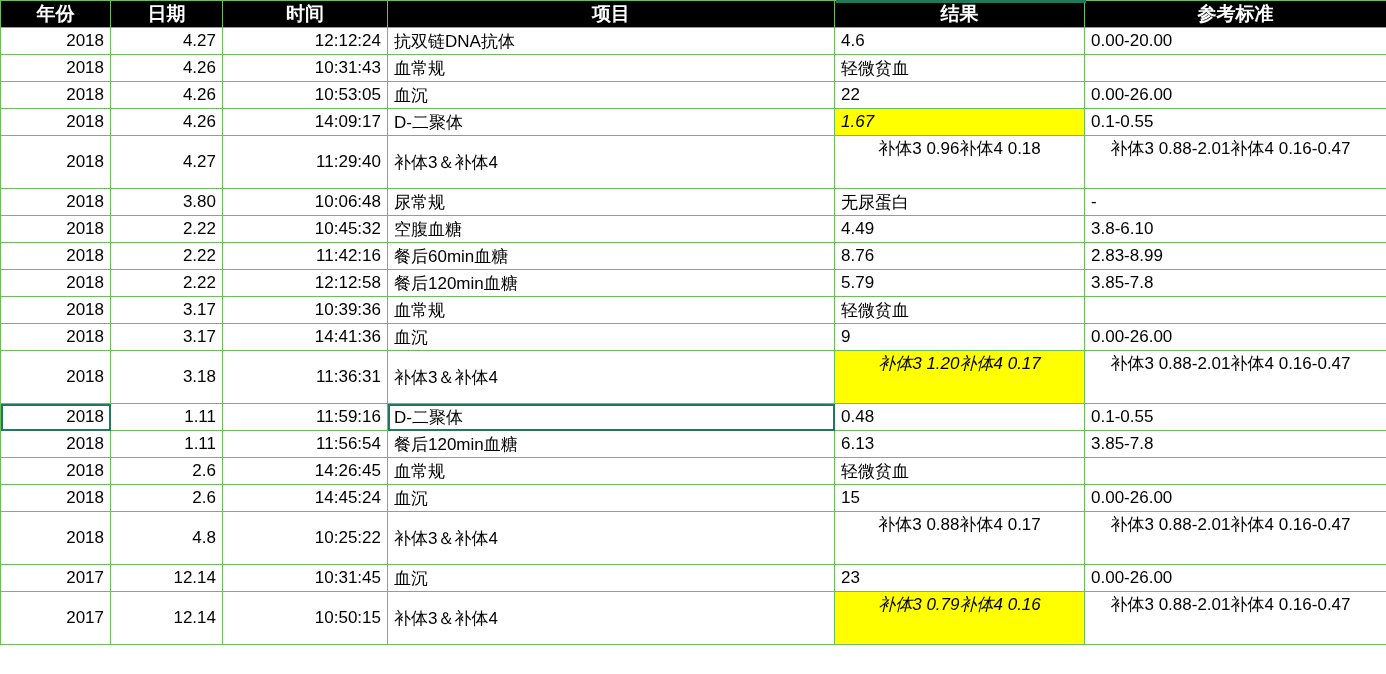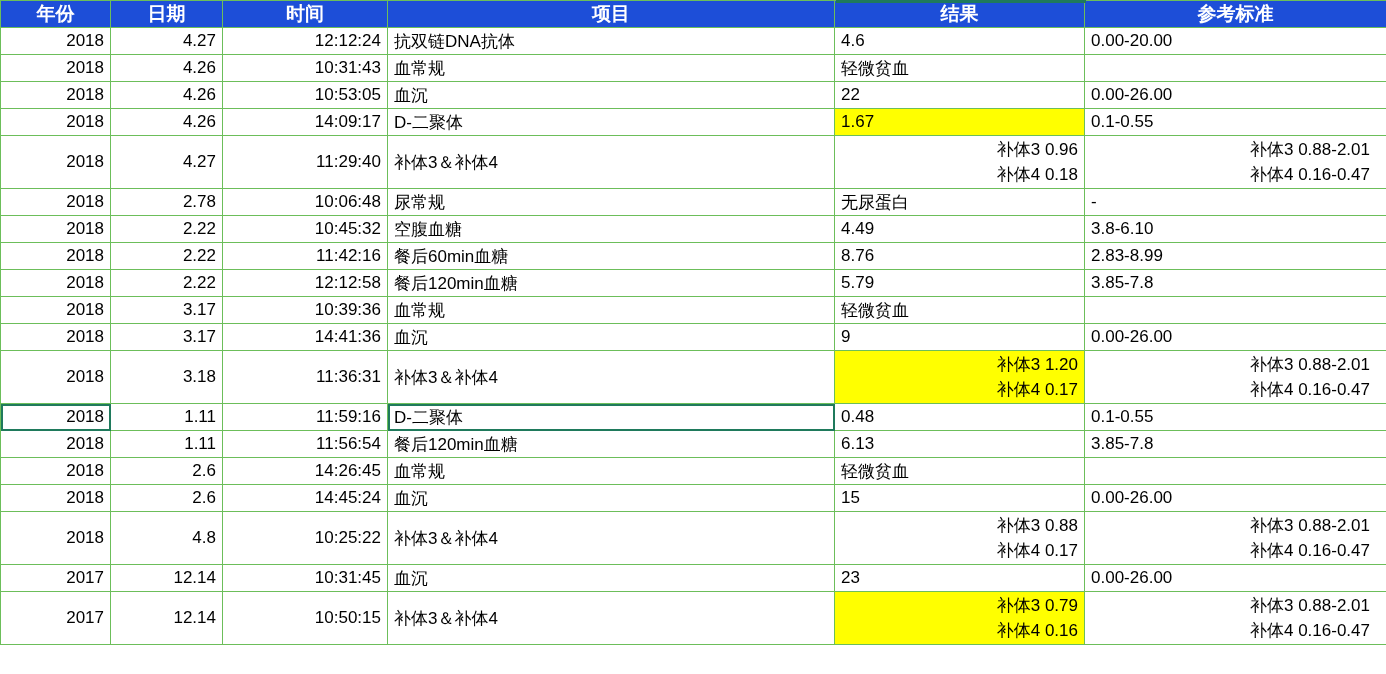--- a/index.html
+++ b/index.html
@@ -12,21 +12,21 @@
     height: 674px;
     overflow: hidden;
     font-family: "Liberation Sans", "DejaVu Sans", sans-serif;
   }
   table.report {
     border-collapse: collapse;
     width: 1386px;
     table-layout: fixed;
   }
   table.report th {
-    background: #1d4ed8;
+    background: #000000;
     color: #ffffff;
     font-size: 19px;
     font-weight: bold;
     height: 26px;
     padding: 0;
     text-align: center;
     border: 1px solid #6cbe5a;
     white-space: nowrap;
   }
   table.report th.hdr-year { border-left: 1px solid #6cbe5a; }
@@ -47,24 +47,25 @@
   }
   td.c-item { padding-left: 10px; }
   td.c-result { padding-left: 8px; }
   td.c-ref { padding-left: 10px; }
 
   .row-single td { height: 26px; }
   .row-double td { height: 52px; }
 
   .hl {
     background: #ffff00;
+    font-style: italic;
   }
   .stack {
     display: flex;
-    flex-direction: column;
+    flex-direction: row;
     justify-content: center;
     height: 52px;
     line-height: 25px;
     text-align: right;
   }
   .cellpad-res {
     margin-left: -8px;
     margin-right: -6px;
     padding-left: 8px;
     padding-right: 6px;
@@ -173,21 +174,21 @@
           </td>
           <td class="c-ref">
             <div class="stack cellpad-ref">
               <span>补体3  0.88-2.01</span>
               <span>补体4  0.16-0.47</span>
             </div>
           </td>
         </tr>
         <tr class="row-single">
           <td class="c-year">2018</td>
-          <td class="c-date">2.78</td>
+          <td class="c-date">3.80</td>
           <td class="c-time">10:06:48</td>
           <td class="c-item">尿常规</td>
           <td class="c-result">无尿蛋白</td>
           <td class="c-ref">-</td>
         </tr>
         <tr class="row-single">
           <td class="c-year">2018</td>
           <td class="c-date">2.22</td>
           <td class="c-time">10:45:32</td>
           <td class="c-item">空腹血糖</td>

